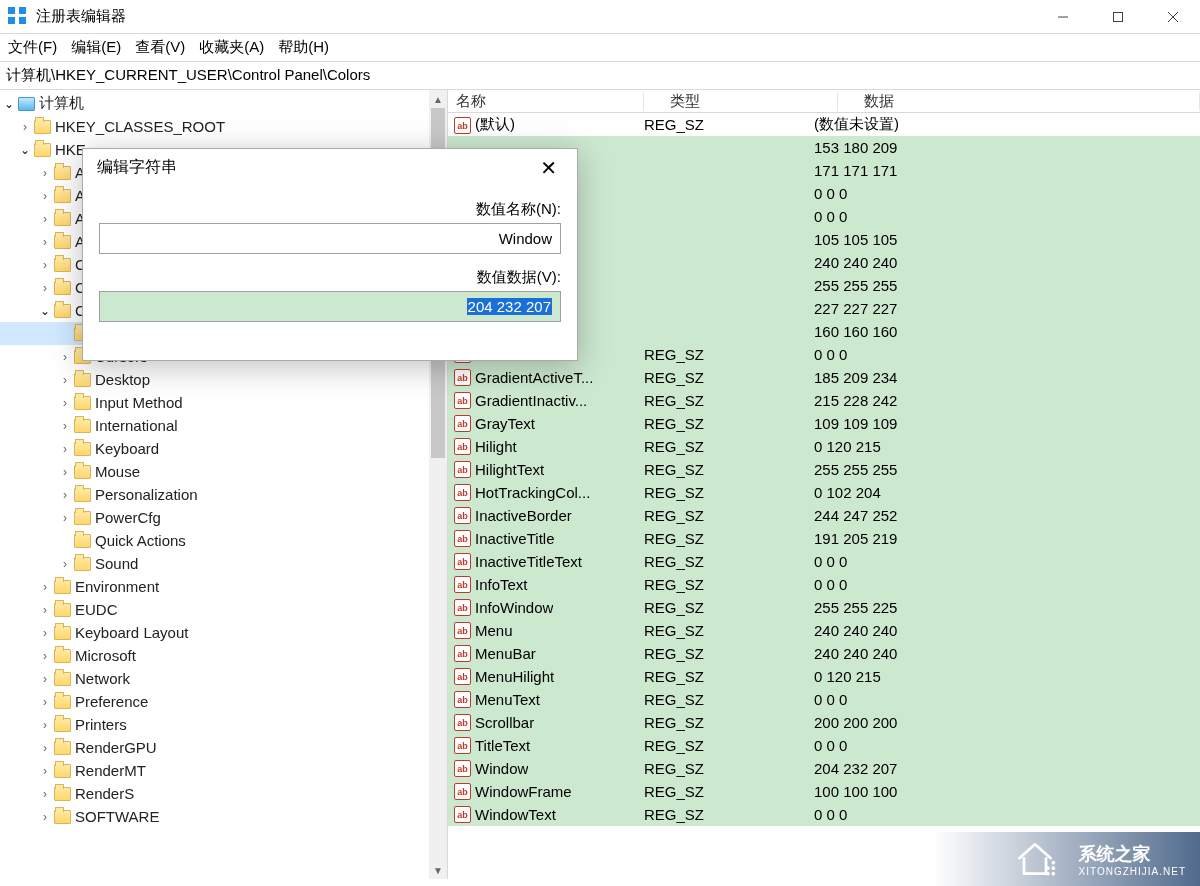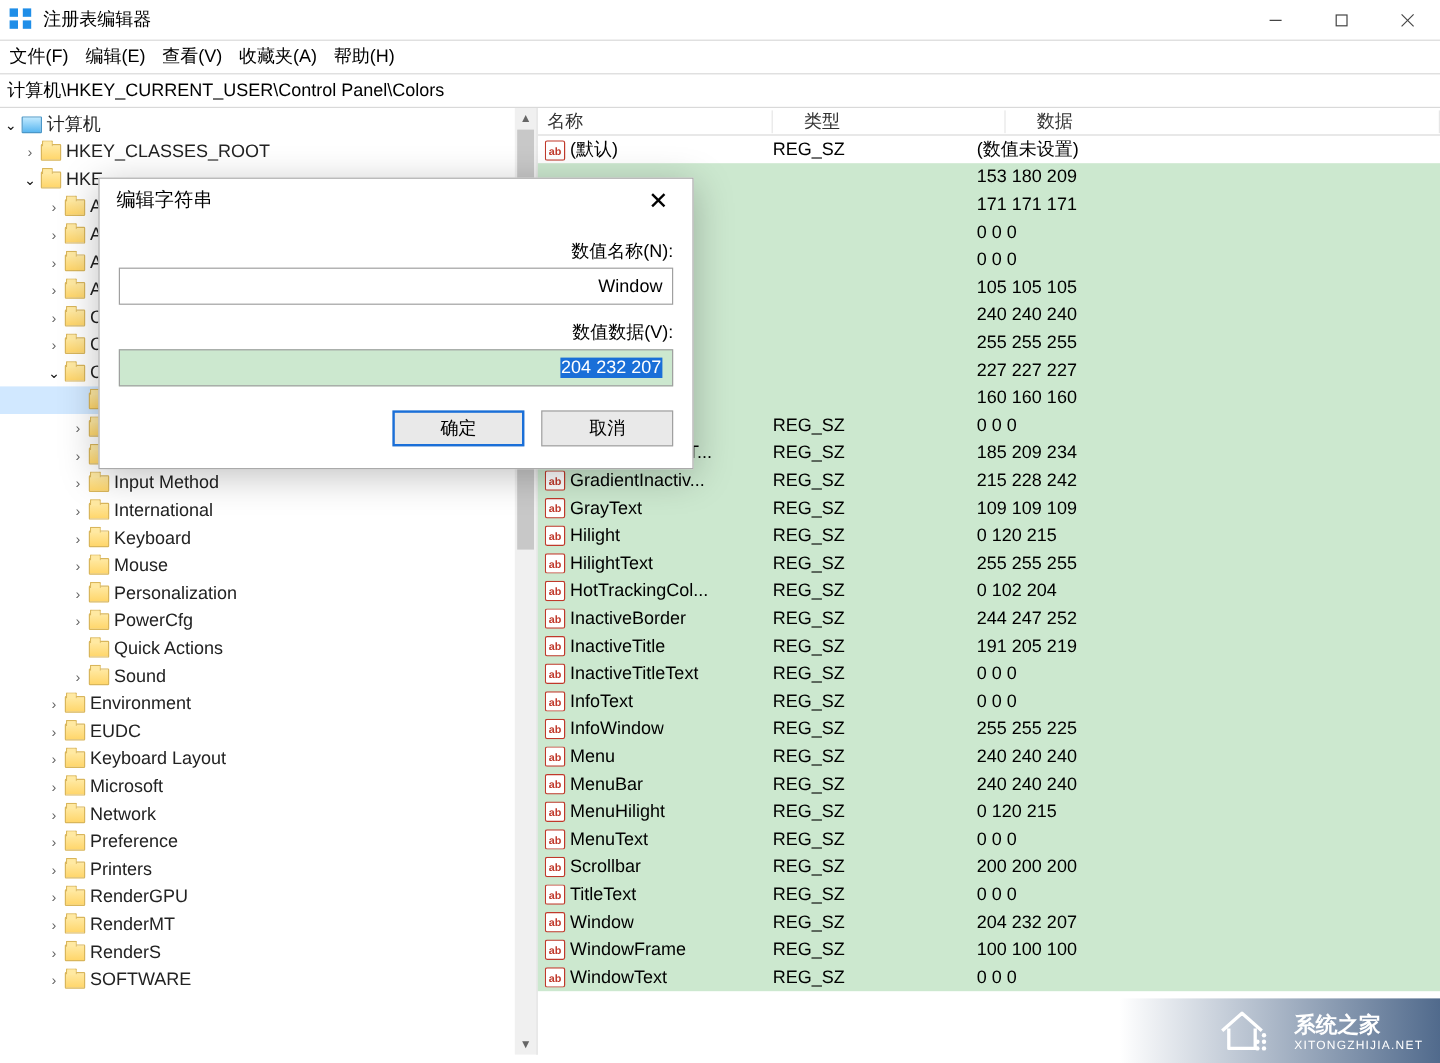--- a/index.html
+++ b/index.html
@@ -727,24 +727,20 @@
     <span>编辑字符串</span>
     <span class="dlg-close">✕</span>
   </div>
   <div class="dlg-body">
     <div class="dlg-label">数值名称(N):</div>
     <div class="dlg-input">Window</div>
     <div class="dlg-label">数值数据(V):</div>
     <div class="dlg-input data">
       <span class="sel">204 232 207</span>
     </div>
-    <div class="dlg-buttons">
-      <div class="dlg-btn primary">确定</div>
-      <div class="dlg-btn">取消</div>
-    </div>
   </div>
 </div>
 
 <div class="wm">
   <svg viewBox="0 0 48 48">
     <path d="M6 24 L24 8 L42 24 M12 22 V40 H36 V22" fill="none" stroke="#fff" stroke-width="3" stroke-linejoin="round"></path>
     <circle cx="38" cy="34" r="2" fill="#fff"></circle>
       <circle cx="44" cy="34" r="2" fill="#fff"></circle>
     <circle cx="38" cy="40" r="2" fill="#fff"></circle>
       <circle cx="44" cy="40" r="2" fill="#fff"></circle>

